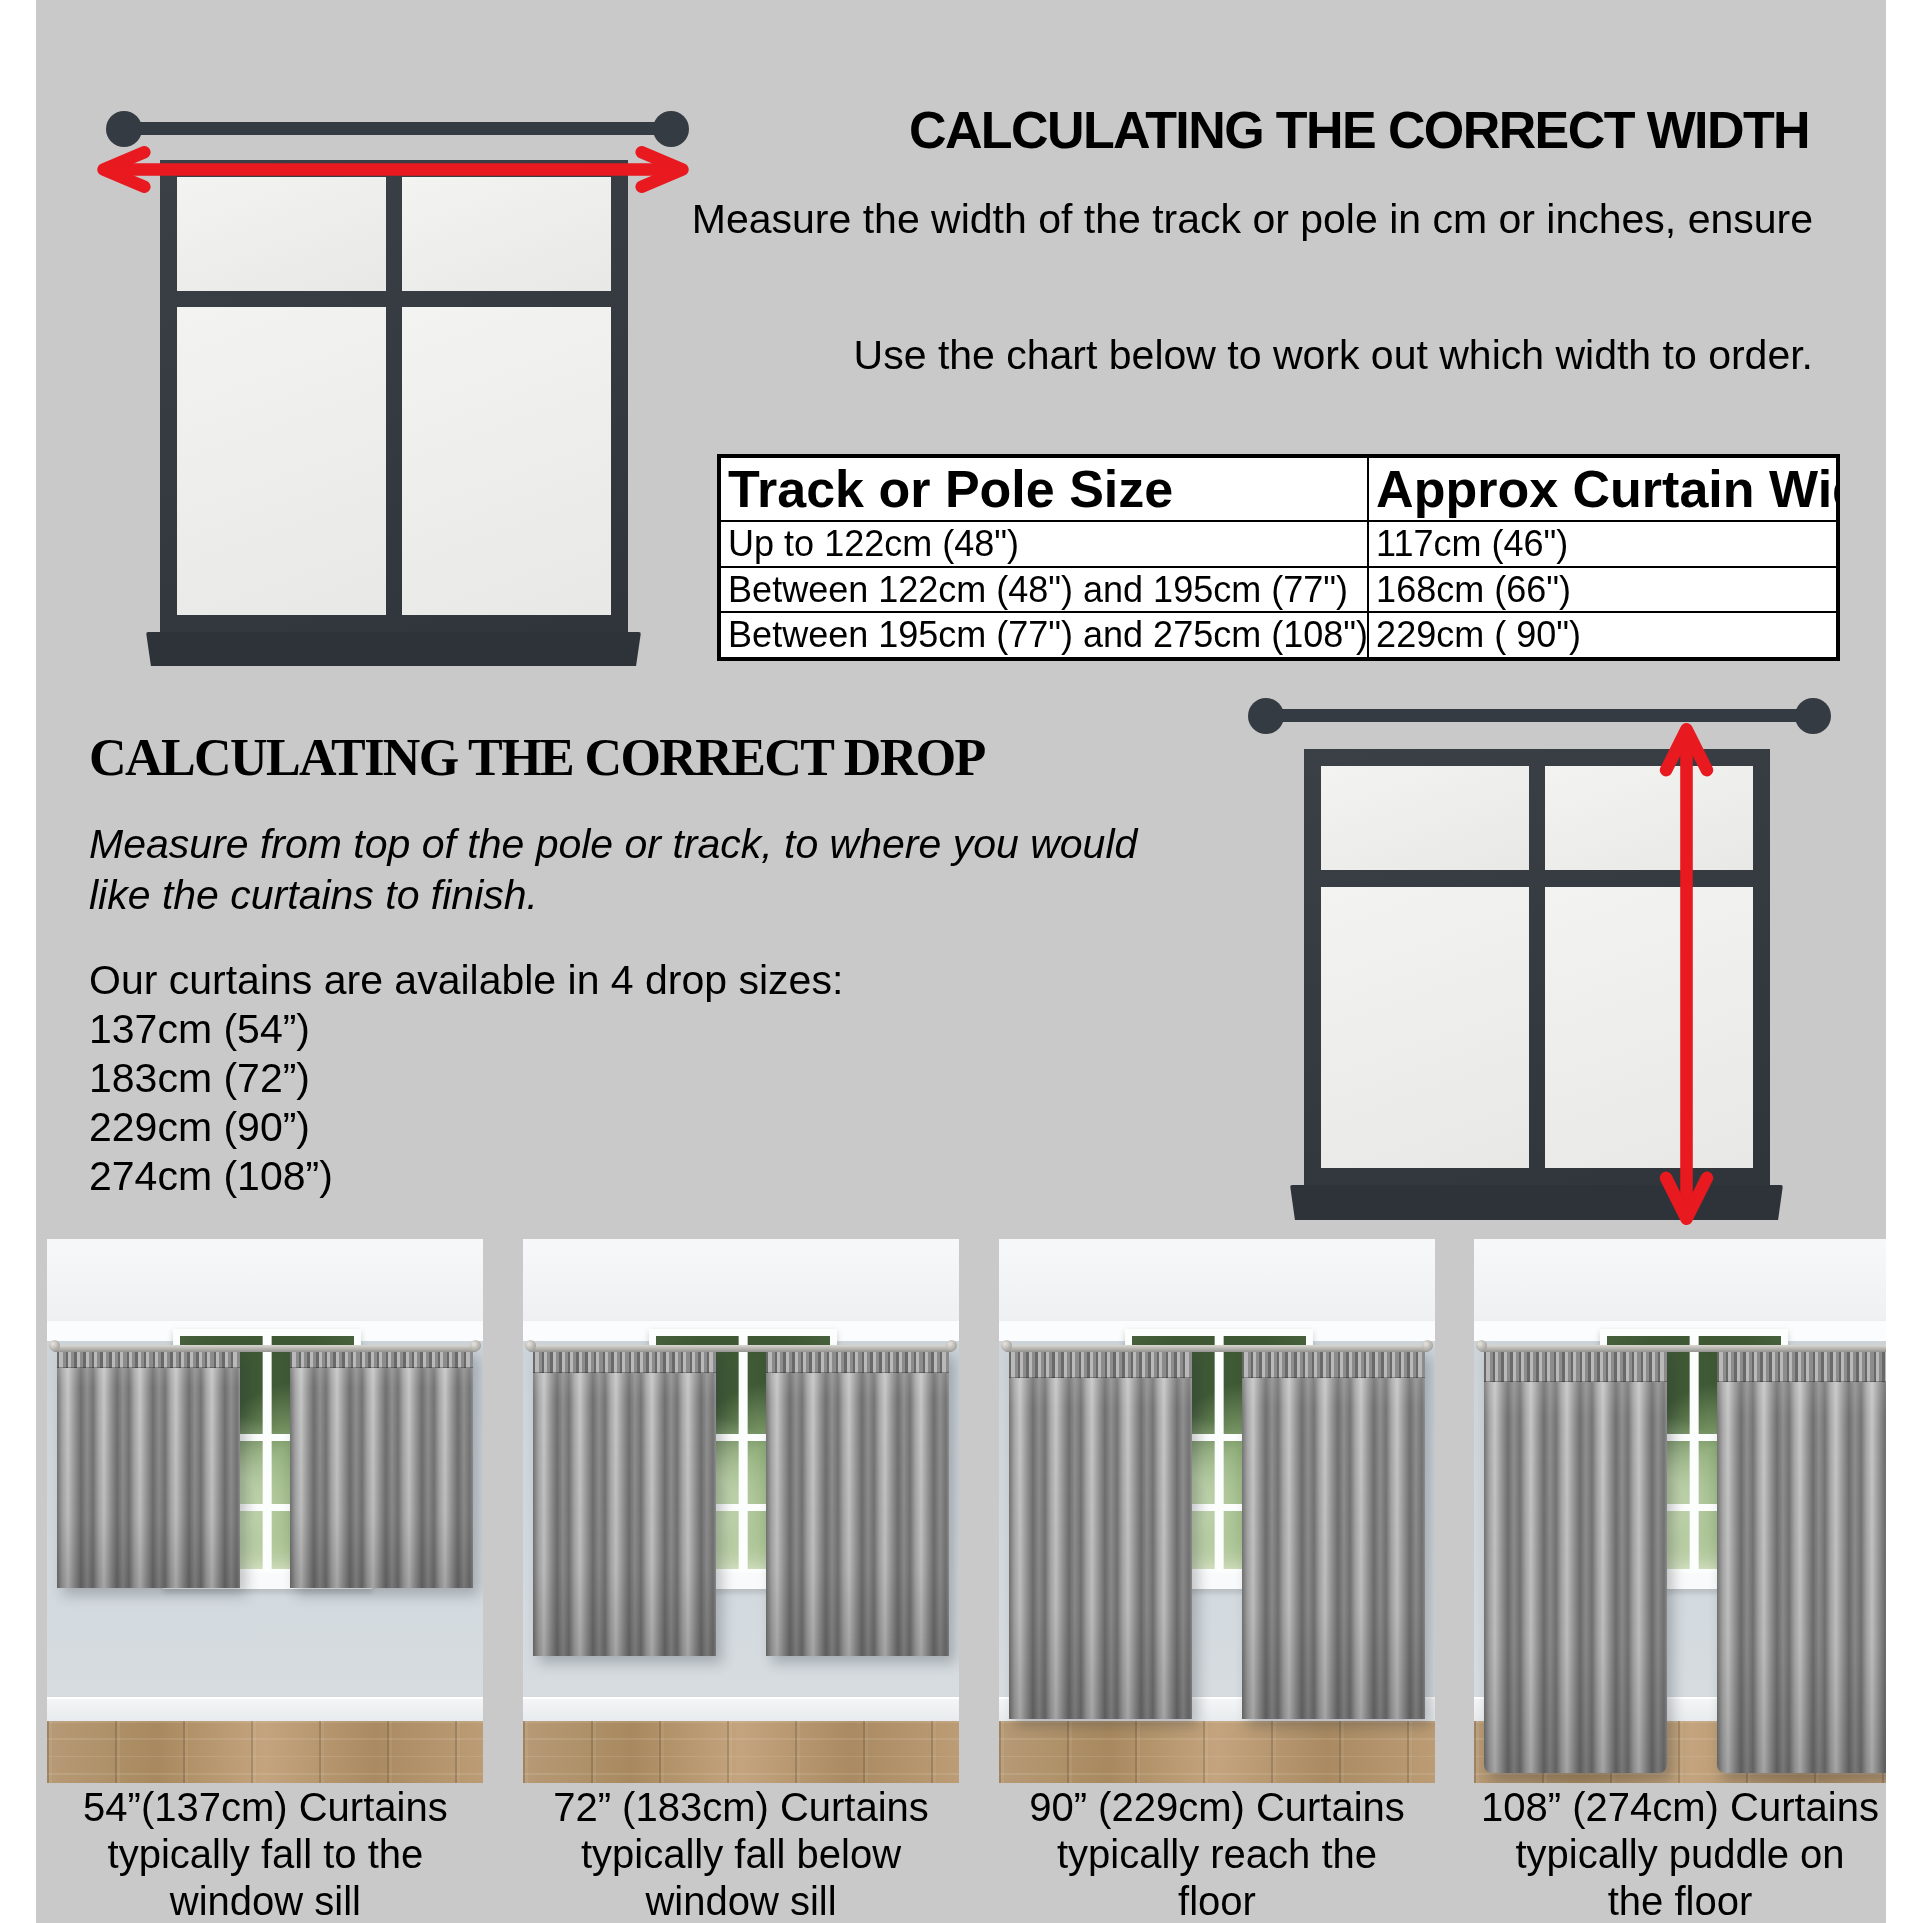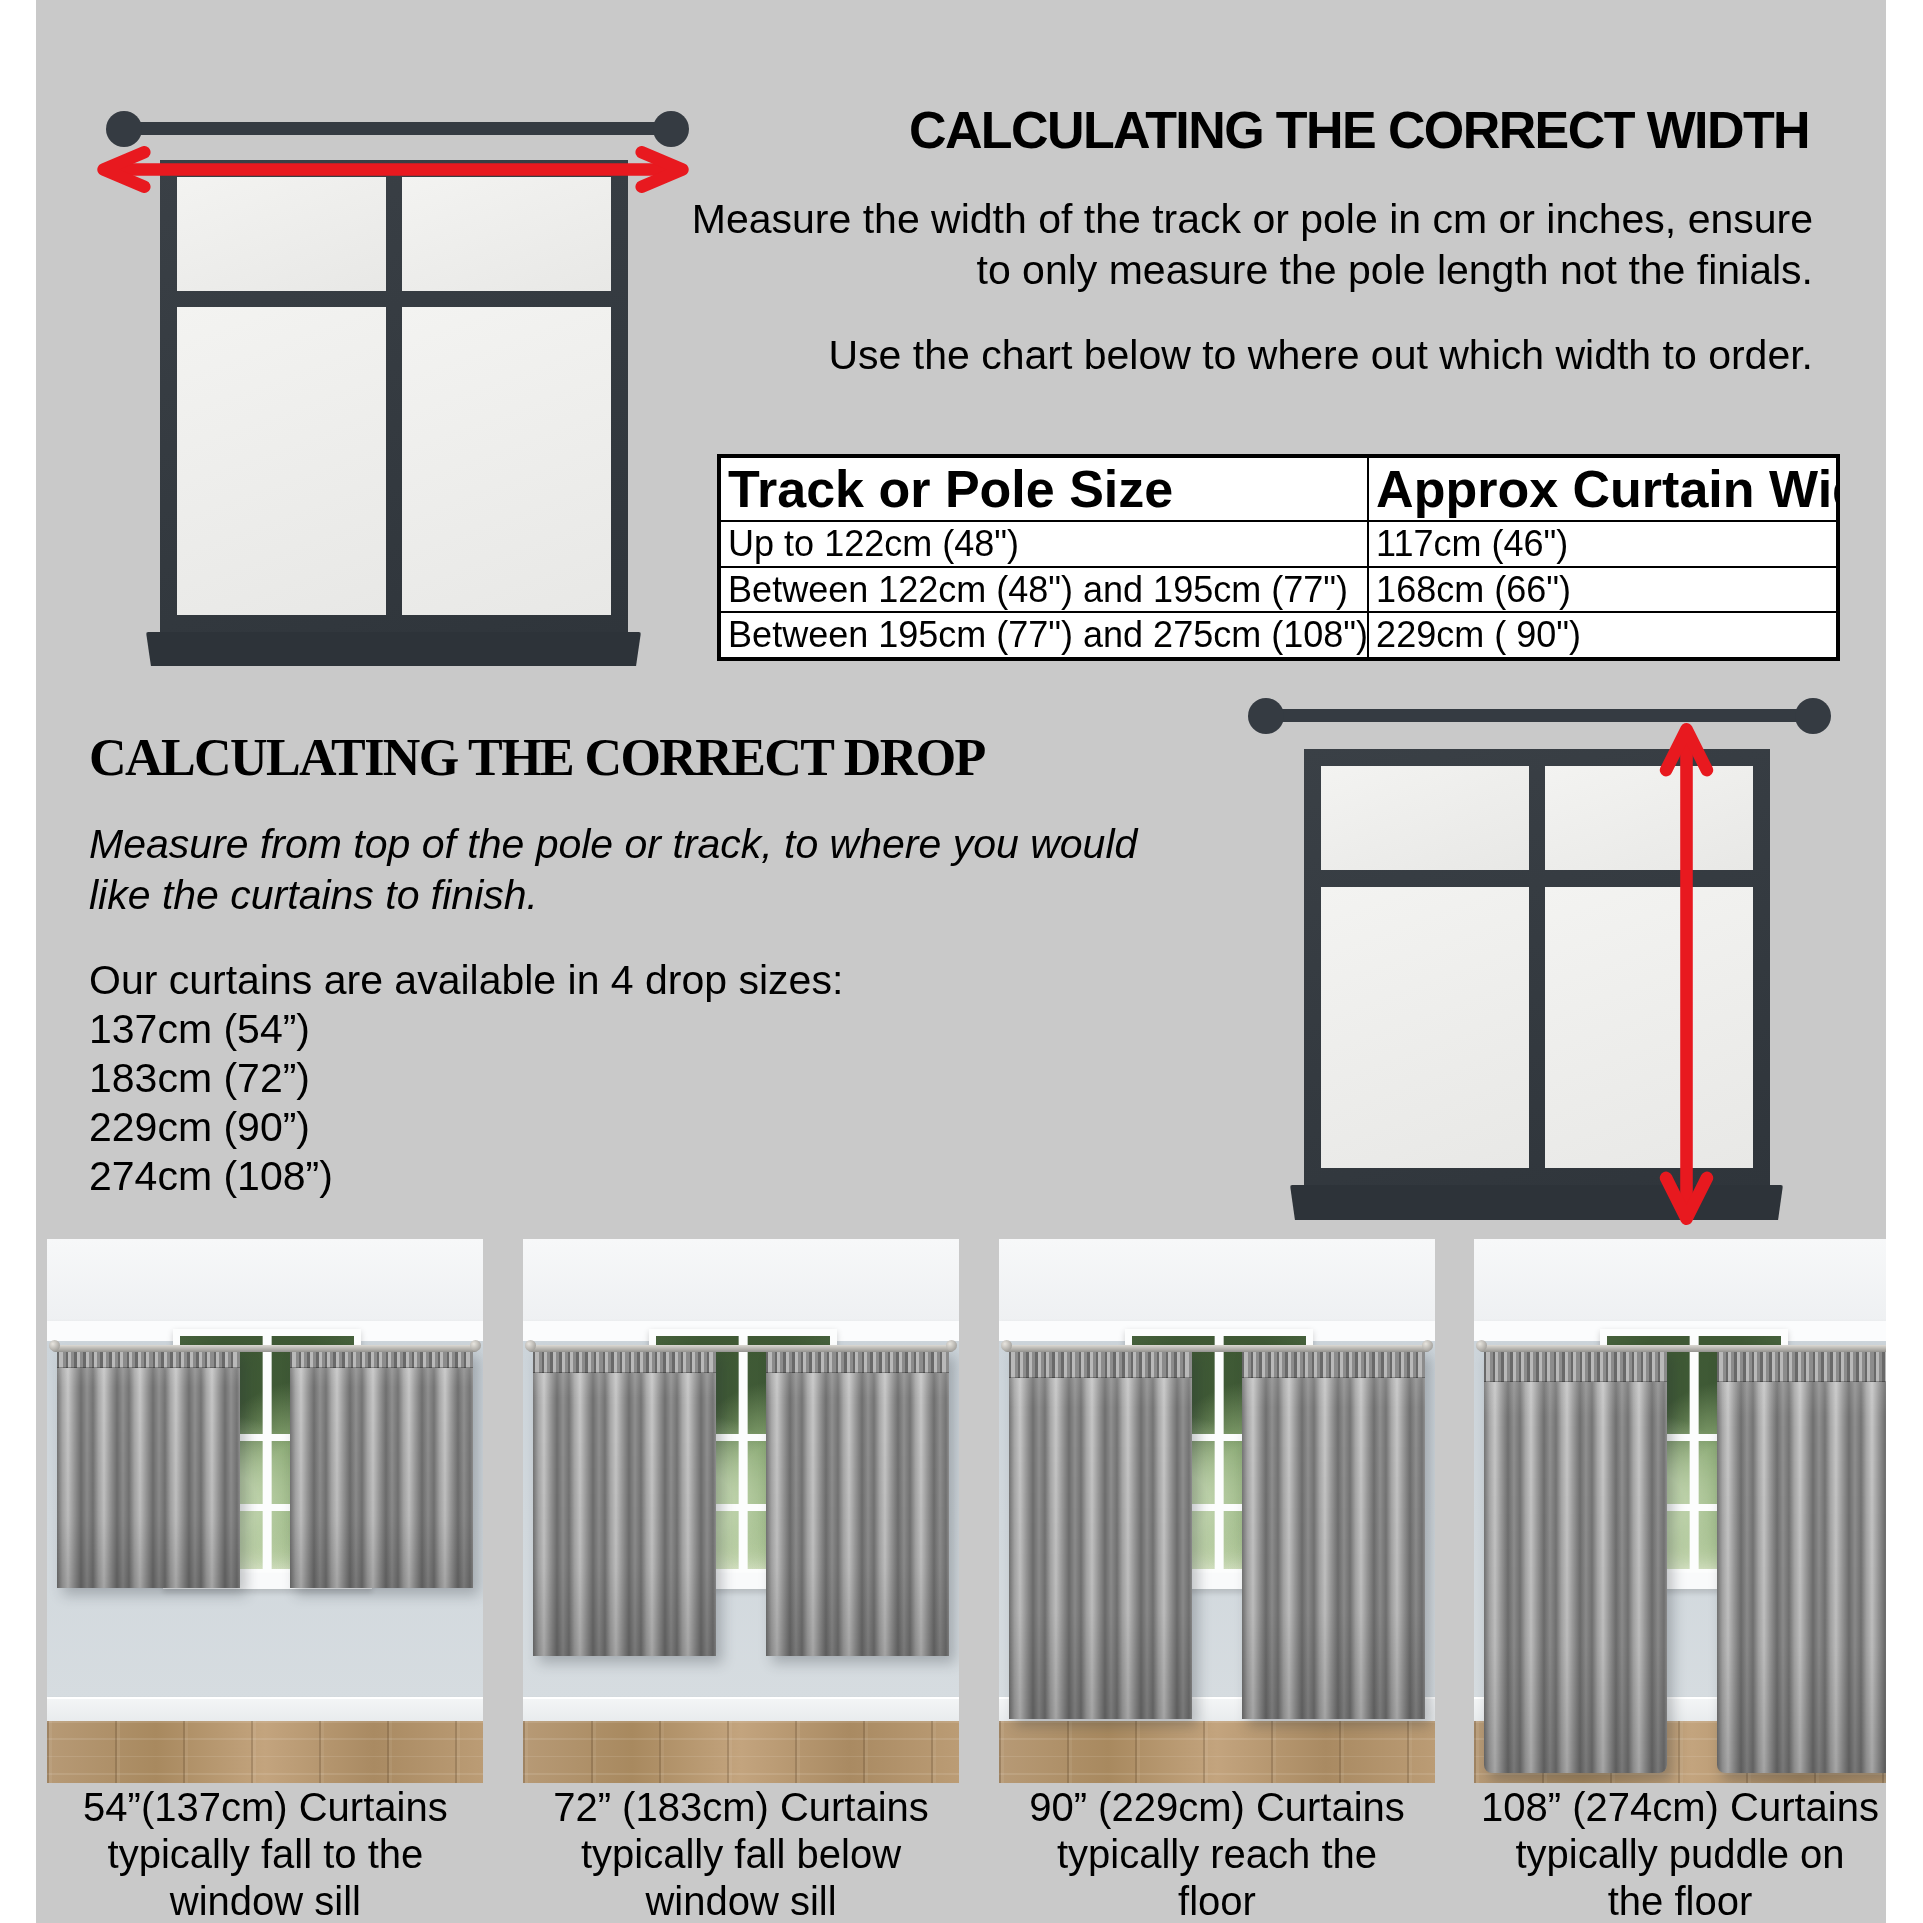--- a/index.html
+++ b/index.html
@@ -124,23 +124,22 @@
     <g stroke="#e8191f" stroke-width="16" fill="none" stroke-linecap="round" stroke-linejoin="round">
       <line x1="42" y1="30" x2="733" y2="30"></line>
       <polyline points="70,8 18,30 70,52"></polyline>
       <polyline points="705,8 757,30 705,52"></polyline>
     </g>
   </svg>
 
   <div class="h-width">CALCULATING THE CORRECT WIDTH</div>
   <div class="p-width">
     <div>Measure the width of the track or pole in cm or inches, ensure</div>
-    <div>to only measure the pole length not the finials.</div>
-  </div>
-  <div class="p-chart">Use the chart below to where out which width to order.</div>
+  </div>
+  <div class="p-chart">Use the chart below to work out which width to order.</div>
 
   <table class="size-table">
     <colgroup>
         <col class="col-size">
         <col class="col-width">
       </colgroup>
     <tbody>
         <tr>
       <th>Track or Pole Size</th>
       <th>Approx Curtain Width (Pair)</th>

